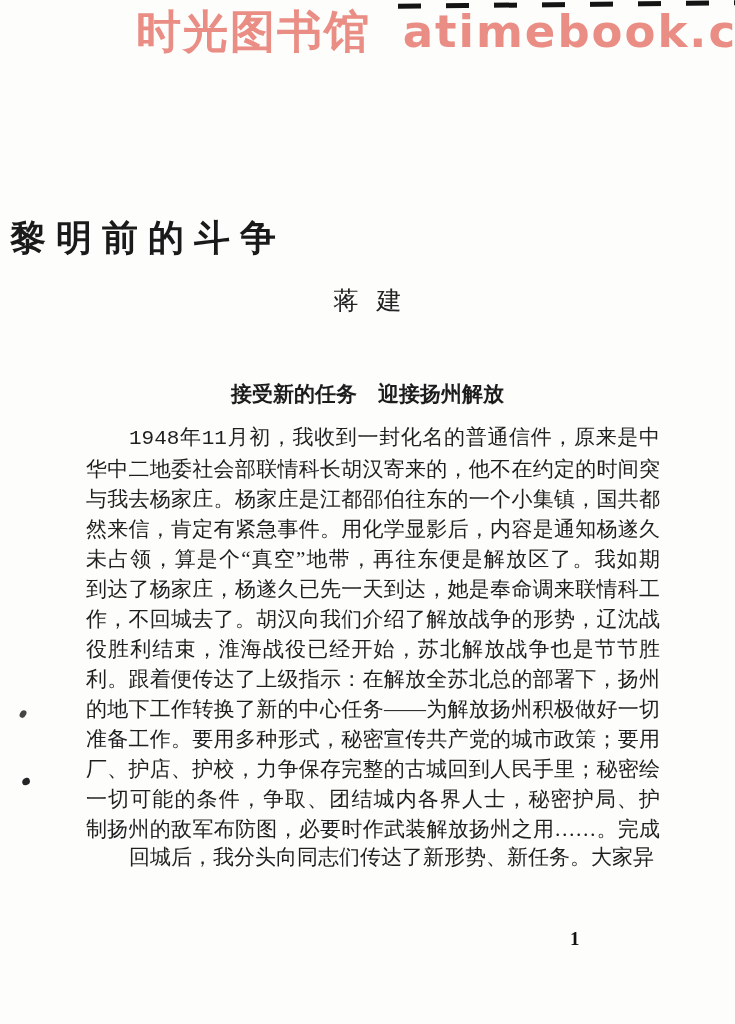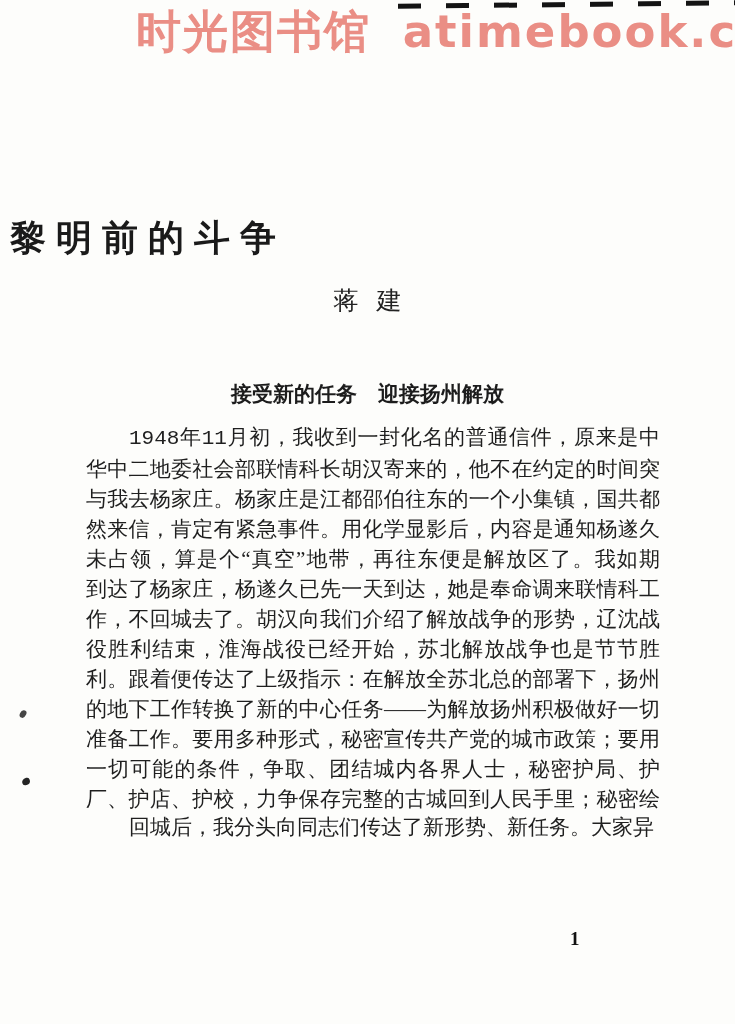--- a/index.html
+++ b/index.html
@@ -86,21 +86,22 @@
   <div class="line">华中二地委社会部联情科长胡汉寄来的，他不在约定的时间突</div>
   <div class="line">与我去杨家庄。杨家庄是江都邵伯往东的一个小集镇，国共都</div>
   <div class="line">然来信，肯定有紧急事件。用化学显影后，内容是通知杨遂久</div>
   <div class="line">未占领，算是个“真空”地带，再往东便是解放区了。我如期</div>
   <div class="line">到达了杨家庄，杨遂久已先一天到达，她是奉命调来联情科工</div>
   <div class="line">作，不回城去了。胡汉向我们介绍了解放战争的形势，辽沈战</div>
   <div class="line">役胜利结束，淮海战役已经开始，苏北解放战争也是节节胜</div>
   <div class="line">利。跟着便传达了上级指示：在解放全苏北总的部署下，扬州</div>
   <div class="line">的地下工作转换了新的中心任务——为解放扬州积极做好一切</div>
   <div class="line">准备工作。要用多种形式，秘密宣传共产党的城市政策；要用</div>
+  <div class="line">厂、护店、护校，力争保存完整的古城回到人民手里；秘密绘</div>
   <div class="line">一切可能的条件，争取、团结城内各界人士，秘密护局、护</div>
-  <div class="line">厂、护店、护校，力争保存完整的古城回到人民手里；秘密绘</div>
+  <div class="line">制扬州的敌军布防图，必要时作武装解放扬州之用……。完成</div>
   <div class="line indent end">回城后，我分头向同志们传达了新形势、新任务。大家异</div>
 </div>
 
 <div class="page-number">1</div>
 
 <div class="speck s1"></div>
 <div class="speck s2"></div>
 
 </body></html>

